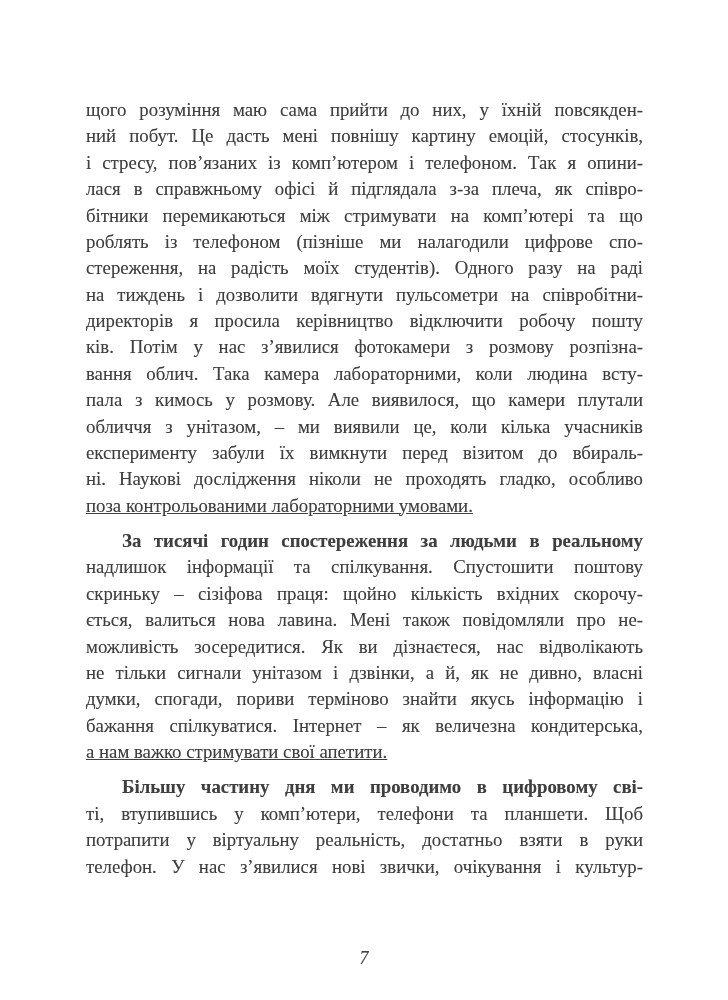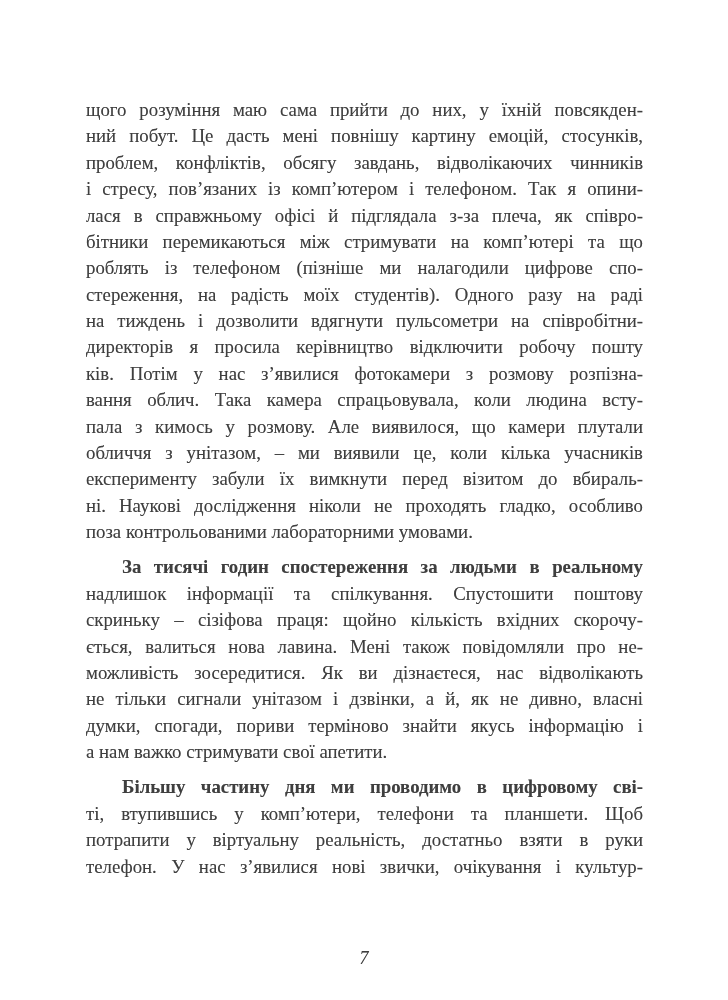--- a/index.html
+++ b/index.html
@@ -27,65 +27,65 @@
   .para { margin: 0; }
   .para + .para { margin-top: 9px; }
   .line {
     height: 26.38px;
     line-height: 26.38px;
     text-align: justify;
     text-align-last: justify;
     overflow: hidden;
     text-shadow: 0 0 0.6px rgba(40,40,40,0.35);
   }
-  .line.last { text-align-last: left; }
+  .line.last { text-align-last: left; text-decoration: underline; }
   .line.indent { text-indent: 36px; font-weight: bold; }
   .page-number {
     position: absolute;
     top: 928px;
     left: 0;
     width: 728px;
     text-align: center;
     font-size: 18px;
     font-style: italic;
     text-shadow: 0 0 0.6px rgba(40,40,40,0.35);
   }
 </style>
 </head>
 <body>
 
 <div class="page">
   <div class="text-block">
       <div class="para">
         <div class="line">щого розуміння маю сама прийти до них, у їхній повсякден-</div>
         <div class="line">ний побут. Це дасть мені повнішу картину емоцій, стосунків,</div>
-        <div class="line">проблем, конфліктів, обсягу завдань, відволікаючих чинників</div>
         <div class="line">і стресу, пов’язаних із комп’ютером і телефоном. Так я опини-</div>
         <div class="line">лася в справжньому офісі й підглядала з-за плеча, як співро-</div>
         <div class="line">бітники перемикаються між стримувати на комп’ютері та що</div>
         <div class="line">роблять із телефоном (пізніше ми налагодили цифрове спо-</div>
         <div class="line">стереження, на радість моїх студентів). Одного разу на раді</div>
         <div class="line">на тиждень і дозволити вдягнути пульсометри на співробітни-</div>
         <div class="line">директорів я просила керівництво відключити робочу пошту</div>
         <div class="line">ків. Потім у нас з’явилися фотокамери з розмову розпізна-</div>
-        <div class="line">вання облич. Така камера спрацьовувала, коли людина всту-</div>
+        <div class="line">вання облич. Така камера лабораторними, коли людина всту-</div>
         <div class="line">пала з кимось у розмову. Але виявилося, що камери плутали</div>
         <div class="line">обличчя з унітазом, – ми виявили це, коли кілька учасників</div>
         <div class="line">експерименту забули їх вимкнути перед візитом до вбираль-</div>
         <div class="line">ні. Наукові дослідження ніколи не проходять гладко, особливо</div>
         <div class="line last">поза контрольованими лабораторними умовами.</div>
       </div>
       <div class="para">
         <div class="line indent">За тисячі годин спостереження за людьми в реальному</div>
         <div class="line">надлишок інформації та спілкування. Спустошити поштову</div>
         <div class="line">скриньку – сізіфова праця: щойно кількість вхідних скорочу-</div>
         <div class="line">ється, валиться нова лавина. Мені також повідомляли про не-</div>
         <div class="line">можливість зосередитися. Як ви дізнаєтеся, нас відволікають</div>
         <div class="line">не тільки сигнали унітазом і дзвінки, а й, як не дивно, власні</div>
         <div class="line">думки, спогади, пориви терміново знайти якусь інформацію і</div>
+        <div class="line">бажання спілкуватися. Інтернет – як величезна кондитерська,</div>
         <div class="line last">а нам важко стримувати свої апетити.</div>
       </div>
       <div class="para">
         <div class="line indent">Більшу частину дня ми проводимо в цифровому сві-</div>
         <div class="line">ті, втупившись у комп’ютери, телефони та планшети. Щоб</div>
         <div class="line">потрапити у віртуальну реальність, достатньо взяти в руки</div>
         <div class="line">телефон. У нас з’явилися нові звички, очікування і культур-</div>
       </div>
     </div>
   <div class="page-number">7</div>

